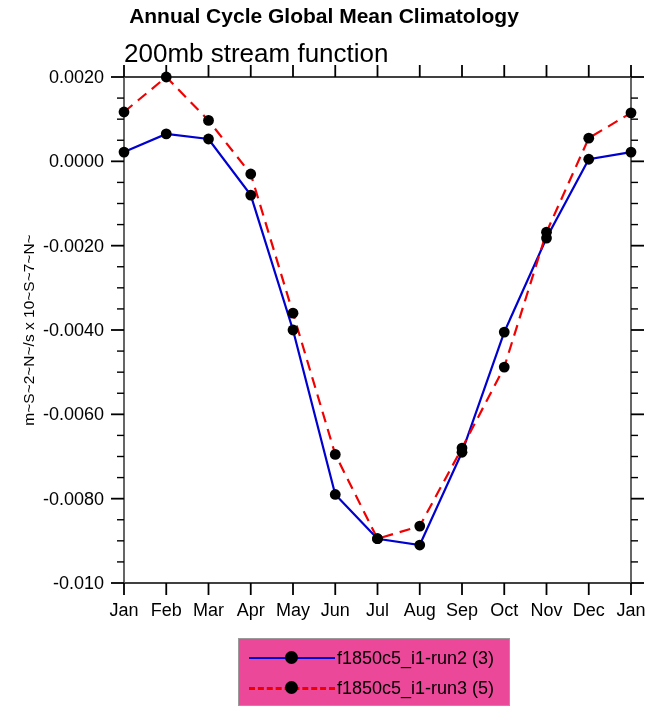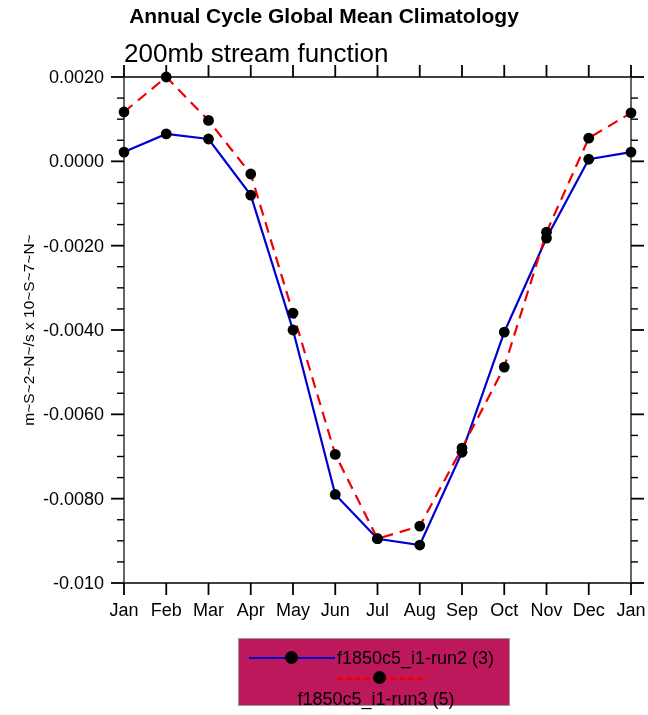--- a/index.html
+++ b/index.html
@@ -68,33 +68,33 @@
     fill: #000;
     text-anchor: middle;
   }
   .legend-box {
     position: absolute;
     left: 238px;
     top: 638px;
     width: 272px;
     height: 68px;
     border: 1px solid #9a9a9a;
-    background: #be185d;
+    background: #ec4899;
     box-sizing: border-box;
   }
   .legend-row {
     position: absolute;
     left: 0;
     width: 272px;
     height: 30px;
     display: flex;
     align-items: center;
   }
   .legend-row.r0 { top: 4px; }
-  .legend-row.r1 { top: 28px; flex-direction: column; }
+  .legend-row.r1 { top: 34px; }
   .legend-swatch {
     width: 86px;
     height: 22px;
     margin-left: 10px;
     position: relative;
     flex: 0 0 auto;
   }
   .legend-swatch .ln {
     position: absolute;
     left: 0;

